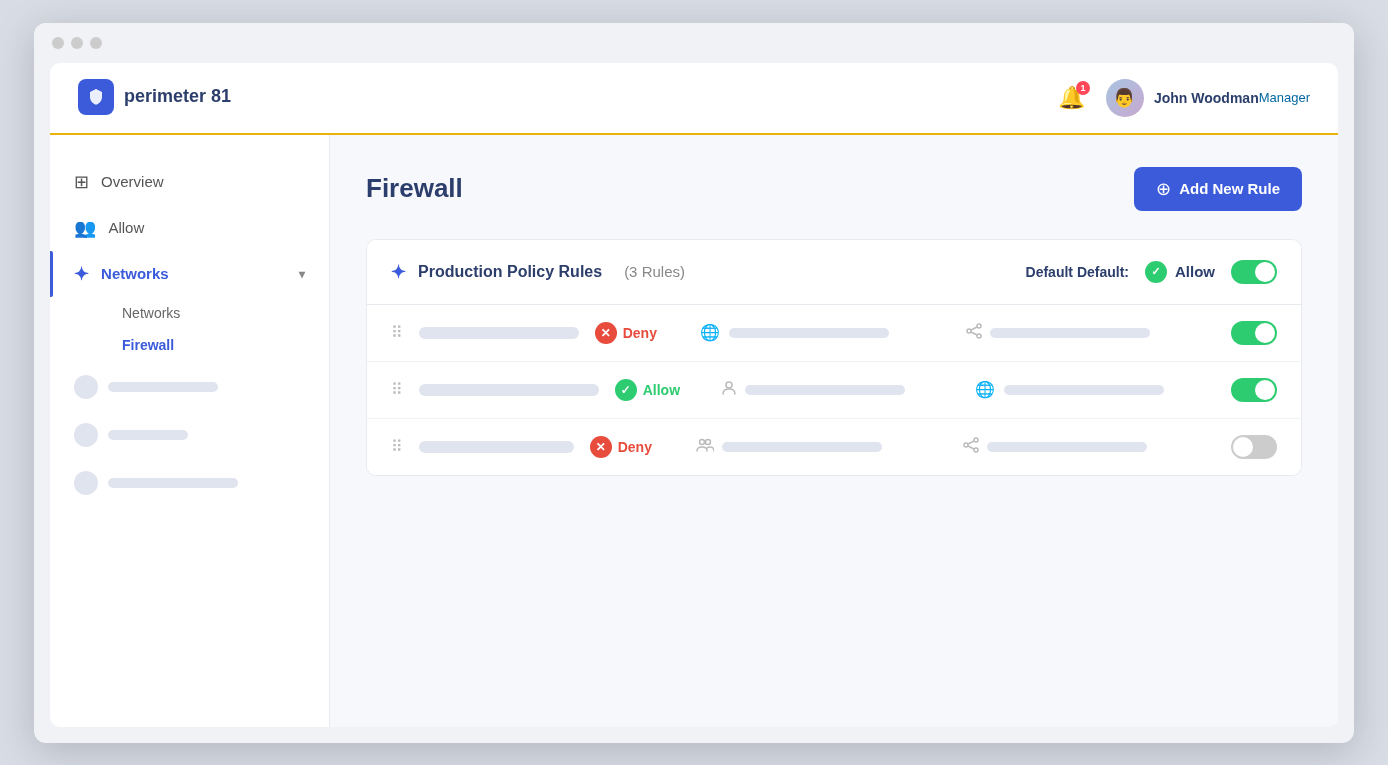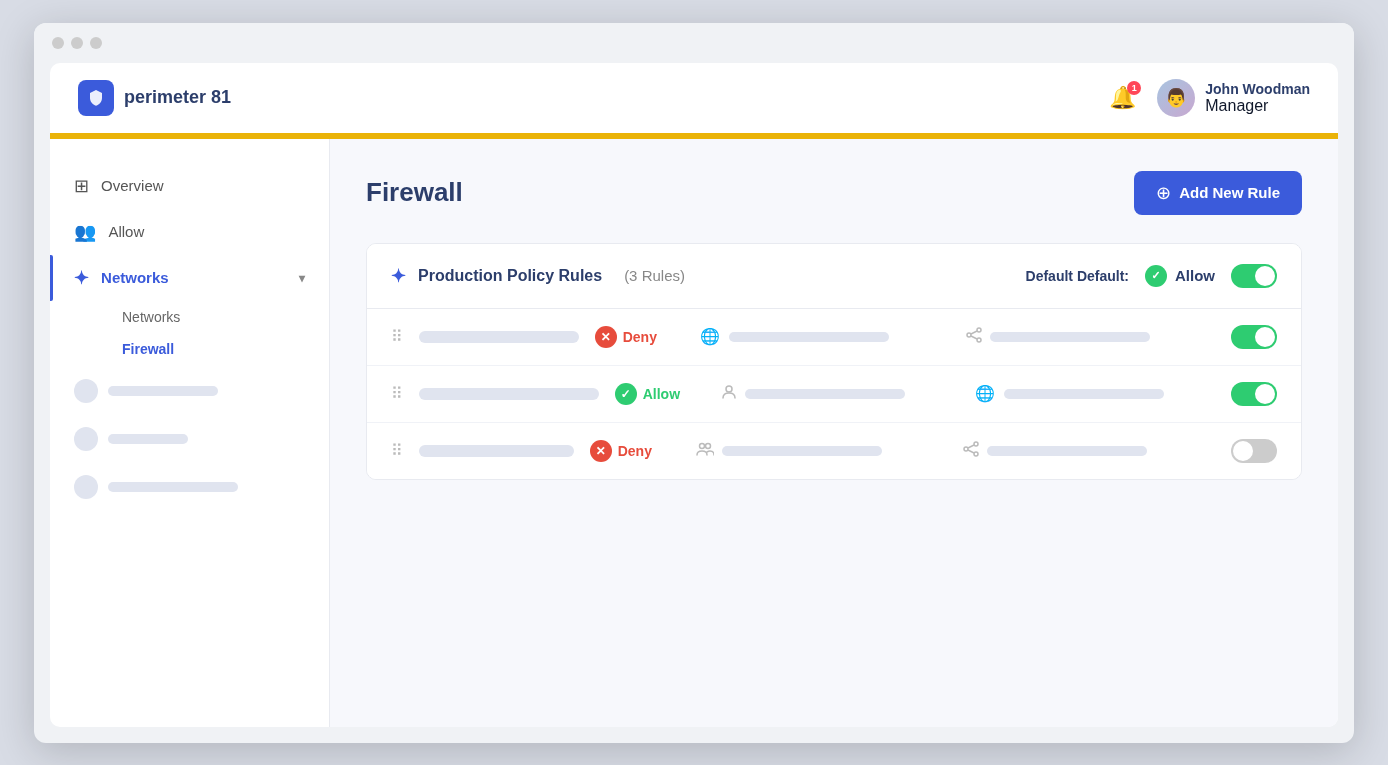--- a/index.html
+++ b/index.html
@@ -39,24 +39,24 @@
       flex-direction: column;
       flex: 1;
       background: #fff;
       margin: 0 16px 16px 16px;
       border-radius: 10px;
       overflow: hidden;
     }
     
     .header {
       display: flex;
-      align-items: center;
+      align-items: flex-start;
       justify-content: space-between;
       padding: 16px 28px;
-      border-bottom: 6px solid #eab308;
+      border-bottom: 2px solid #eab308;
       gap: 24px;
     }
     .logo {
       display: flex;
       align-items: center;
       gap: 10px;
     }
     .logo-icon {
       width: 36px; height: 36px;
       background: #3b5bdb;
@@ -101,23 +101,23 @@
       cursor: pointer;
     }
     .avatar {
       width: 38px; height: 38px;
       border-radius: 50%;
       background: linear-gradient(135deg, #a8c4e0, #c8a8d0);
       overflow: hidden;
       display: flex; align-items: center; justify-content: center;
       font-size: 18px;
     }
-    .user-details { display: flex; flex-direction: column; }
+    .user-details { display: flex; flex-direction: row; }
     .user-name { font-size: 14px; font-weight: 600; color: #2c3e6b; }
-    .user-role { font-size: 16px; color: #0f172a; }
+    .user-role { font-size: 13px; color: #0369a1; }
     
     .main-layout {
       display: flex;
       flex: 1;
     }
     
     .sidebar {
       width: 280px;
       border-right: 1px solid #e8eaf0;
       padding: 24px 0;

